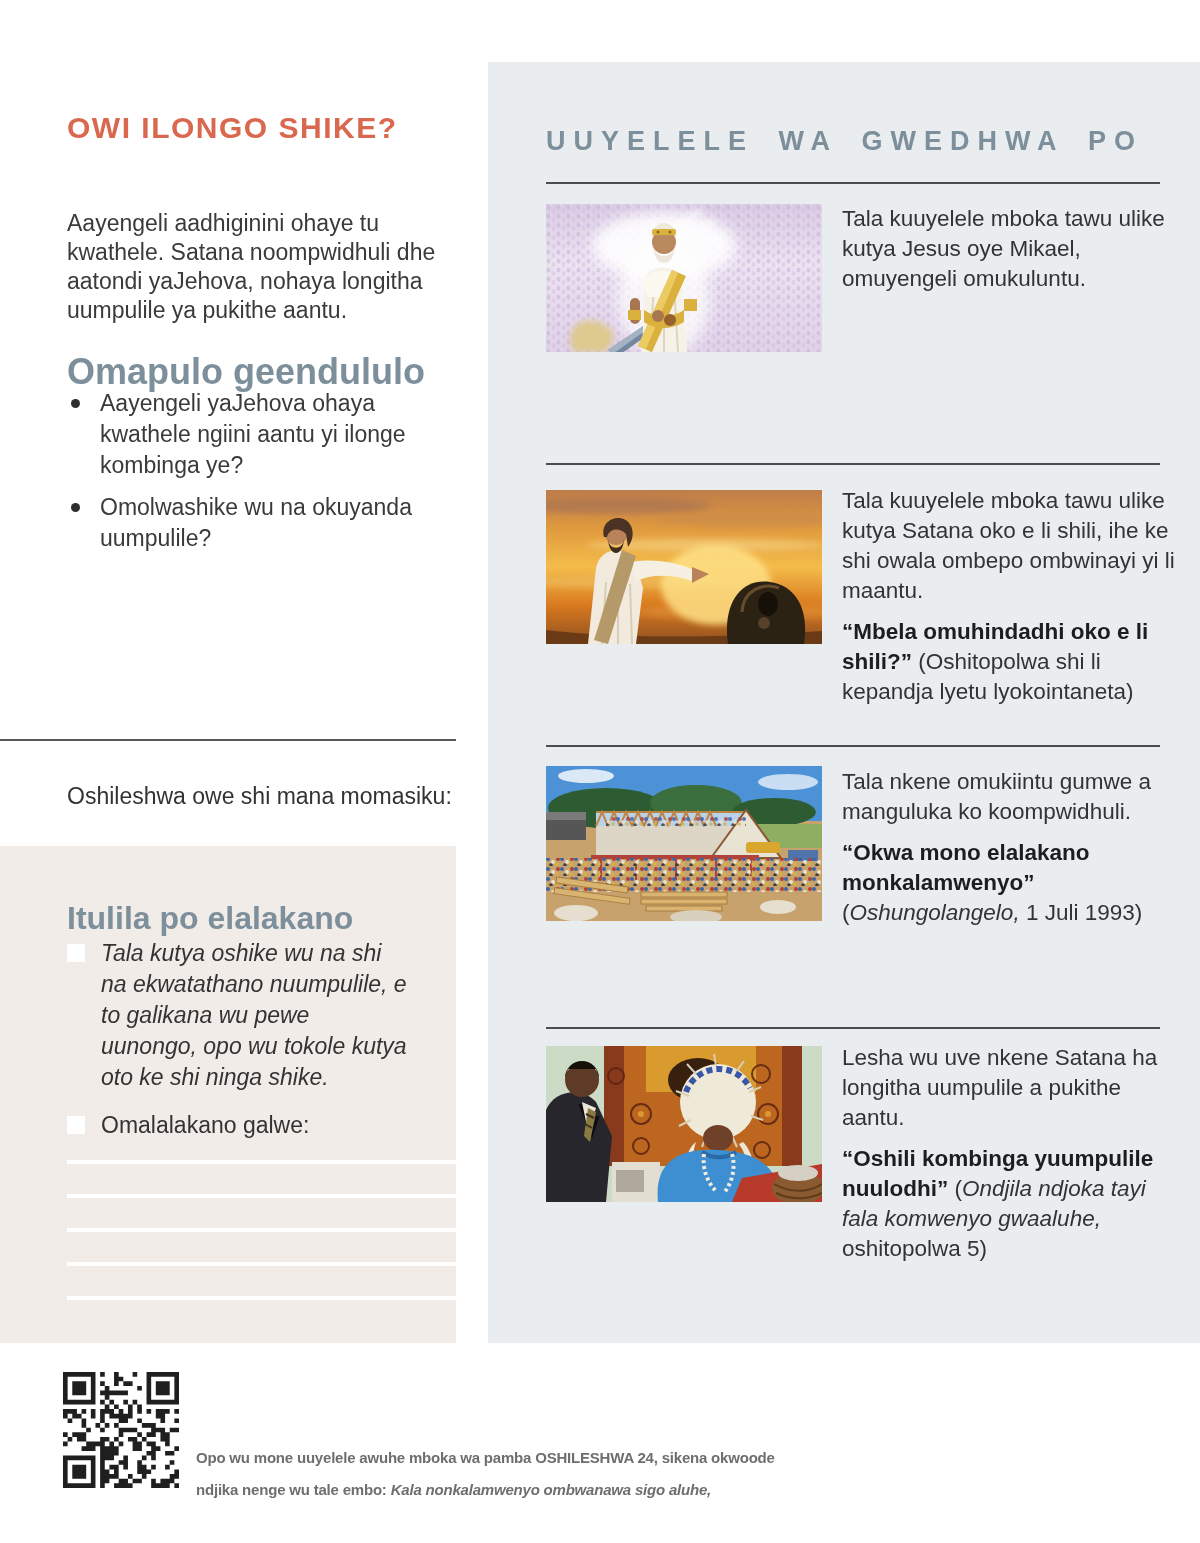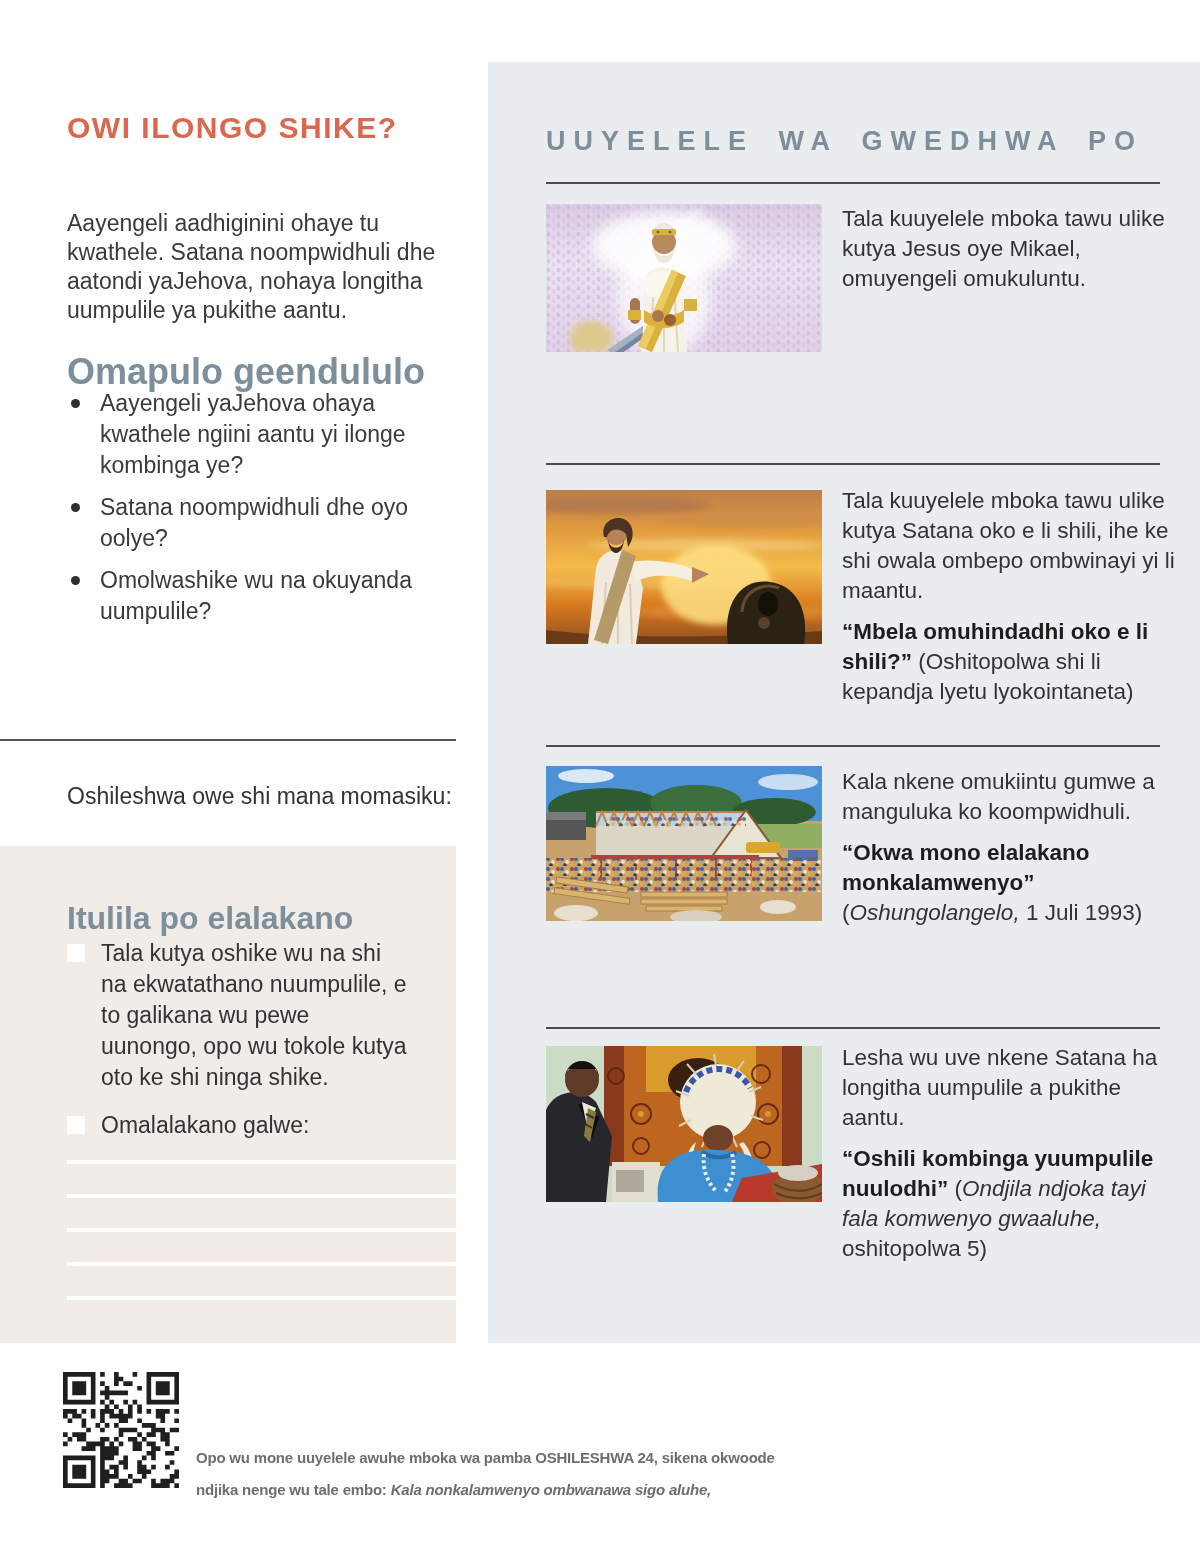--- a/index.html
+++ b/index.html
@@ -18,21 +18,21 @@
   .l-qlist li .bullet{position:absolute;left:4px;top:11px;width:9px;height:9px;border-radius:50%;background:#2e2e2e;}
   .l-rule{left:0;top:739px;width:456px;height:2px;background:#575757;}
   .l-completed{left:67px;top:760px;font-size:23px;color:#333;}
 
   
   .goal-box{left:0;top:846px;width:456px;height:497px;background:#f2ece8;}
   .g-head{left:67px;top:27px;font-size:32px;font-weight:bold;color:#7c8f9b;}
   .g-item{left:67px;display:flex;align-items:flex-start;font-size:23px;line-height:31px;color:#333;}
   .g-item .cbx{flex:0 0 auto;width:18px;height:18px;background:#ffffff;margin:6px 16px 0 0;}
   .g-item .g-txt{width:308px;}
-  .g-item1{top:92px;}
+  .g-item1{top:92px;font-style:italic;}
   .g-item2{top:264px;}
   .write-line{left:67px;width:389px;height:4px;background:#ffffff;}
 
   
   .panel{left:488px;top:62px;width:712px;height:1281px;background:#e9edf0;}
   .r-head{left:58px;top:42px;font-size:27px;font-weight:bold;color:#7c8f9b;letter-spacing:8px;word-spacing:9px;white-space:nowrap;}
   .r-rule{left:58px;width:614px;height:2px;background:#4c4c4c;}
   .r-img{left:58px;width:276px;overflow:hidden;background:#ddd;}
   .r-img svg{display:block;width:100%;height:100%;}
   .r-text{left:354px;width:334px;font-size:22.5px;line-height:30px;color:#333;}
@@ -50,24 +50,20 @@
 <h1 class="abs l-title">OWI ILONGO SHIKE?</h1>
 
 <p class="abs l-intro">Aayengeli aadhiginini ohaye tu kwathele. Satana noompwidhuli dhe aatondi yaJehova, nohaya longitha uumpulile ya pukithe aantu.</p>
 
 <h2 class="abs l-qhead">Omapulo geendululo</h2>
 
 <ul class="abs l-qlist">
   <li>
     <span class="bullet"></span>
     <span>Aayengeli yaJehova ohaya kwathele ngiini aantu yi ilonge kombinga ye?</span>
-  </li>
-  <li>
-    <span class="bullet"></span>
-    <span>Satana noompwidhuli dhe oyo oolye?</span>
   </li>
   <li>
     <span class="bullet"></span>
     <span>Omolwashike wu na okuyanda uumpulile?</span>
   </li>
 </ul>
 
 <div class="abs l-rule"></div>
 
 <p class="abs l-completed">Oshileshwa owe shi mana momasiku:</p>
@@ -237,21 +233,21 @@
         <rect x="95" y="133" width="86" height="5"></rect>
         <rect x="100" y="140" width="76" height="5"></rect>
       </g>
       <ellipse cx="30" cy="147" rx="22" ry="8" fill="#e6dfcf"></ellipse>
       <ellipse cx="150" cy="151" rx="26" ry="7" fill="#d8cfbc"></ellipse>
       <ellipse cx="232" cy="141" rx="18" ry="7" fill="#e6dfcf"></ellipse>
     </svg>
   </div>
 
   <div class="abs r-text" style="top:705px">
-    <p>Kala nkene omukiintu gumwe a manguluka ko koompwidhuli.</p>
+    <p>Tala nkene omukiintu gumwe a manguluka ko koompwidhuli.</p>
     <p class="ref"><b>“Okwa mono elalakano monkalamwenyo”</b><span> (</span><i>Oshungolangelo,</i><span> 1 Juli 1993)</span></p>
   </div>
 
   <div class="abs r-img" style="top:984px;height:156px">
     <svg viewBox="0 0 276 156" preserveAspectRatio="none">
       <rect width="276" height="156" fill="#ccdbc5"></rect>
       <rect x="58" y="0" width="198" height="120" fill="#8a3a1c"></rect>
       <rect x="78" y="0" width="158" height="120" fill="#bc661f"></rect>
       <rect x="100" y="0" width="110" height="46" fill="#d99a2e"></rect>
       <ellipse cx="152" cy="34" rx="30" ry="22" fill="#38200e"></ellipse>

